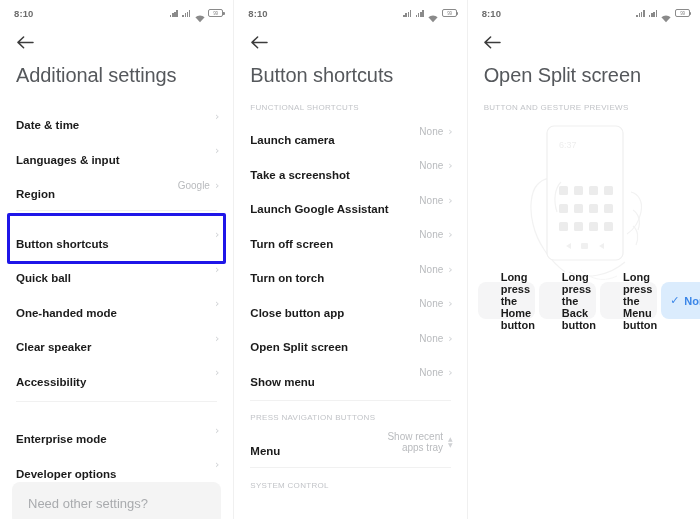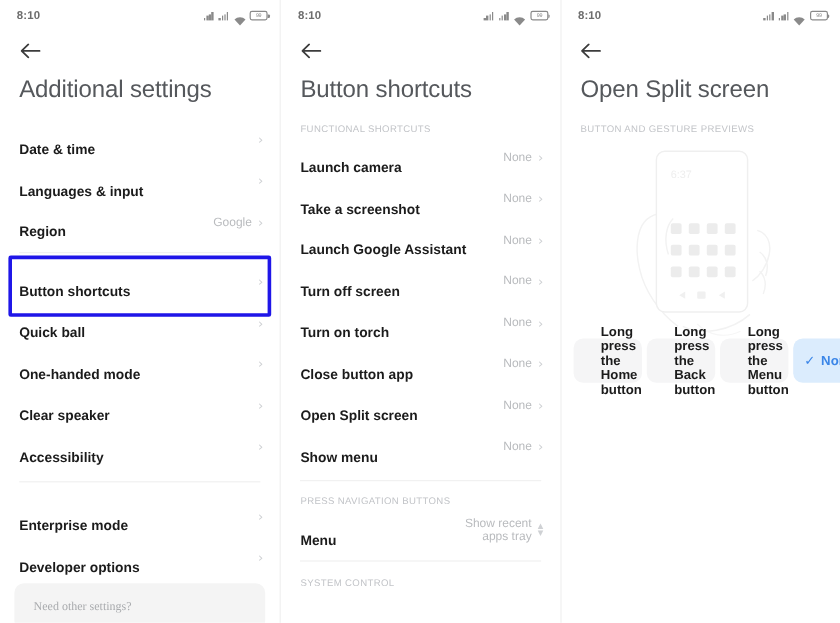--- a/index.html
+++ b/index.html
@@ -184,24 +184,23 @@
   
   .need-card {
     position: absolute;
     left: 12px; right: 12px;
     bottom: -6px;
     background: #f4f4f4;
     border-radius: 8px;
     padding: 14px 0 14px 16px;
   }
   .need-card-text {
-    font-size: 10px;
+    font-size: 13px;
     color: #a9abae;
     font-weight: 400;
-    font-family: Liberation Serif, serif;
   }
 
   
   .illus-wrap {
     height: 168px;
     display: flex;
     align-items: center;
     justify-content: center;
     padding-top: 4px;
   }

